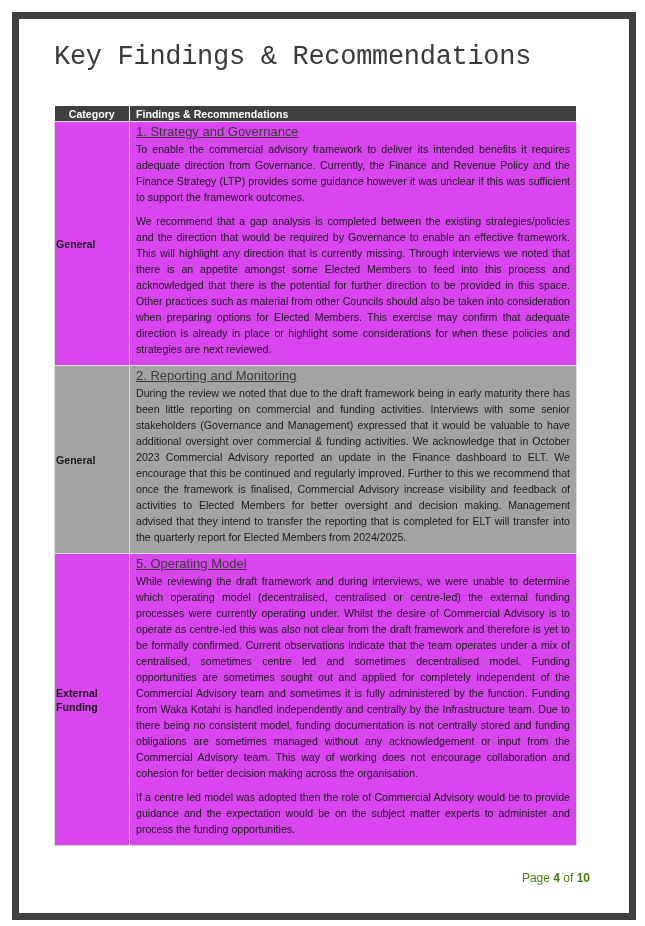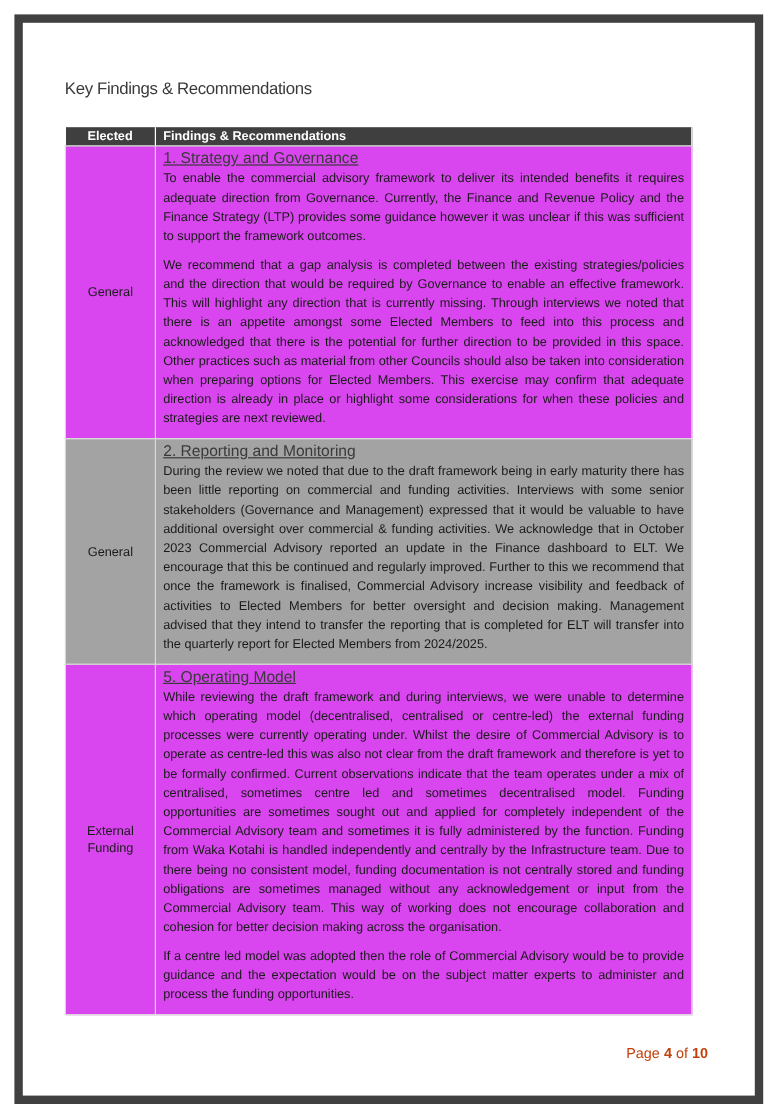--- a/index.html
+++ b/index.html
@@ -5,65 +5,65 @@
   html, body { margin: 0; padding: 0; background: #ffffff; }
   body { width: 645px; height: 926px; position: relative; overflow: hidden; font-family: "Liberation Sans", sans-serif; }
   .frame {
     position: absolute; left: 12px; top: 12px; width: 610px; height: 894px;
     border: 7px solid #404040; background: #ffffff; box-sizing: content-box;
   }
   .frame::after {
     content: ""; position: absolute; left: 0; right: 0; bottom: 0; height: 0;
   }
   .page-title {
-    position: absolute; left: 54px; top: 65px;
-    font-family: Liberation Sans, sans-serif; font-size: 14px; color: #3a3a3a;
+    position: absolute; left: 54px; top: 42px;
+    font-family: Liberation Mono, monospace; font-size: 27px; color: #3a3a3a;
     letter-spacing: -0.3px; font-weight: normal; margin: 0;
   }
   table.findings {
     position: absolute; left: 54px; top: 106px; width: 523px;
     border-collapse: collapse; font-size: 10.6px; color: #1a1a1a;
   }
   table.findings th {
     background: #3f3f3f; color: #ffffff; font-weight: bold; font-size: 10.6px;
     height: 15px; padding: 0 6px; border-right: 1px solid #ffffff; line-height: 14px;
   }
   table.findings th.cat { width: 60px; text-align: center; }
   table.findings th.find { text-align: left; margin-left: 41px; }
   table.findings td { border: 1px solid #d9d9d9; vertical-align: top; }
   table.findings tr.shade td { background: #d946ef; }
   table.findings tr.plain td { background: #a3a3a3; }
   td.cat-cell {
-    width: 72px; text-align: center; vertical-align: middle !important;
-    font-weight: normal; font-size: 10.6px; line-height: 14px; margin-left: 44px;
+    width: 72px; vertical-align: middle !important;
+    font-weight: bold; font-size: 10.6px; line-height: 14px; margin-left: 44px;
   }
   td.content-cell { padding: 2px 6px 8px 6px; }
   .section-heading {
     font-size: 13px; text-decoration: underline; color: #3a3a3a; margin: 0 0 1px 0; line-height: 16px;
   }
   .para {
     text-align: justify; line-height: 16px; margin: 0; font-size: 10.6px;
   }
   .para + .para { margin-top: 8px; }
   .footer {
-    position: absolute; right: 55px; top: 871px; font-size: 12px; color: #c2410c;
+    position: absolute; right: 55px; top: 871px; font-size: 12px; color: #4d7c0f;
   }
   .footer b { font-weight: bold; }
 </style>
 </head>
 <body>
 
 <div class="frame"></div>
 
 <h1 class="page-title">Key Findings &amp; Recommendations</h1>
 
 <table class="findings">
   <thead>
     <tr>
-      <th class="cat">Elected</th>
+      <th class="cat">Category</th>
       <th class="find">Findings &amp; Recommendations</th>
     </tr>
   </thead>
   <tbody>
     <tr class="shade">
       <td class="cat-cell">General</td>
       <td class="content-cell">
         <div class="section-heading">1. Strategy and Governance</div>
         <p class="para">To enable the commercial advisory framework to deliver its intended benefits it requires adequate direction from Governance. Currently, the Finance and Revenue Policy and the Finance Strategy (LTP) provides some guidance however it was unclear if this was sufficient to support the framework outcomes.</p>
         <p class="para">We recommend that a gap analysis is completed between the existing strategies/policies and the direction that would be required by Governance to enable an effective framework. This will highlight any direction that is currently missing. Through interviews we noted that there is an appetite amongst some Elected Members to feed into this process and acknowledged that there is the potential for further direction to be provided in this space. Other practices such as material from other Councils should also be taken into consideration when preparing options for Elected Members. This exercise may confirm that adequate direction is already in place or highlight some considerations for when these policies and strategies are next reviewed.</p>

